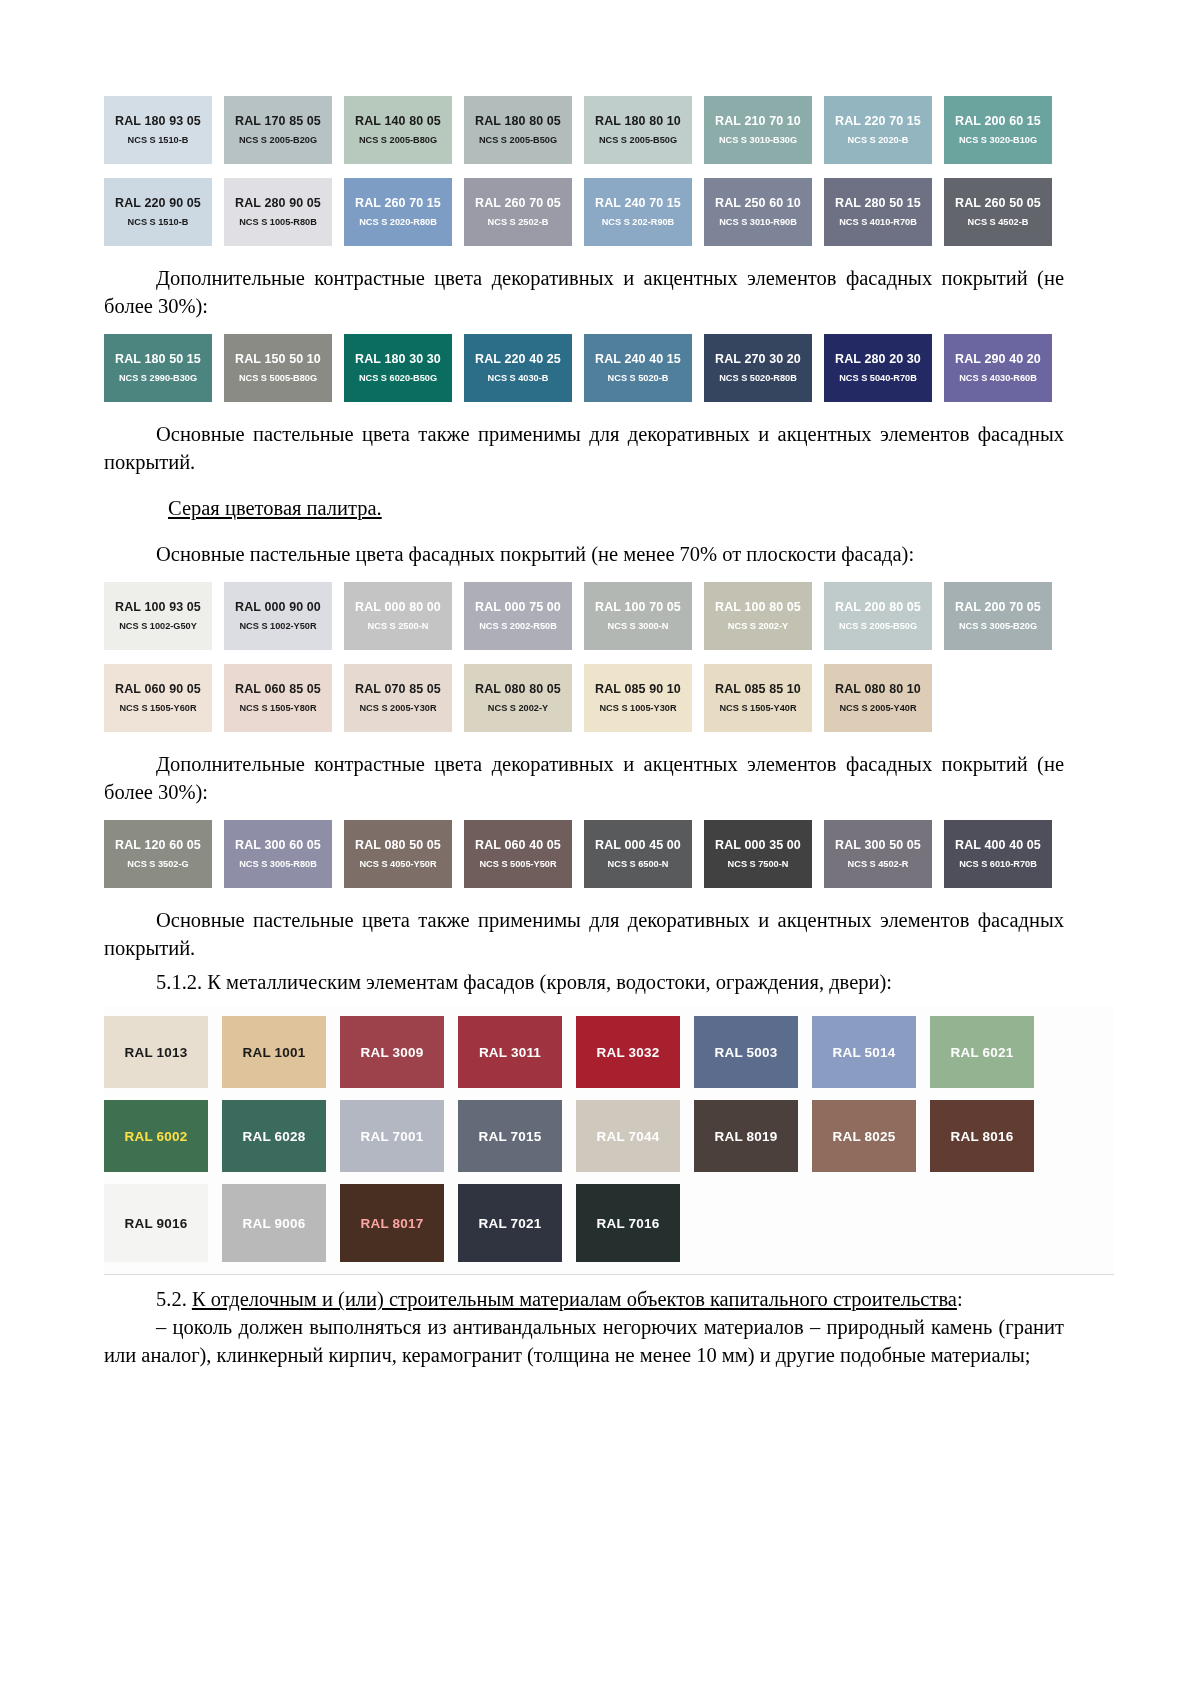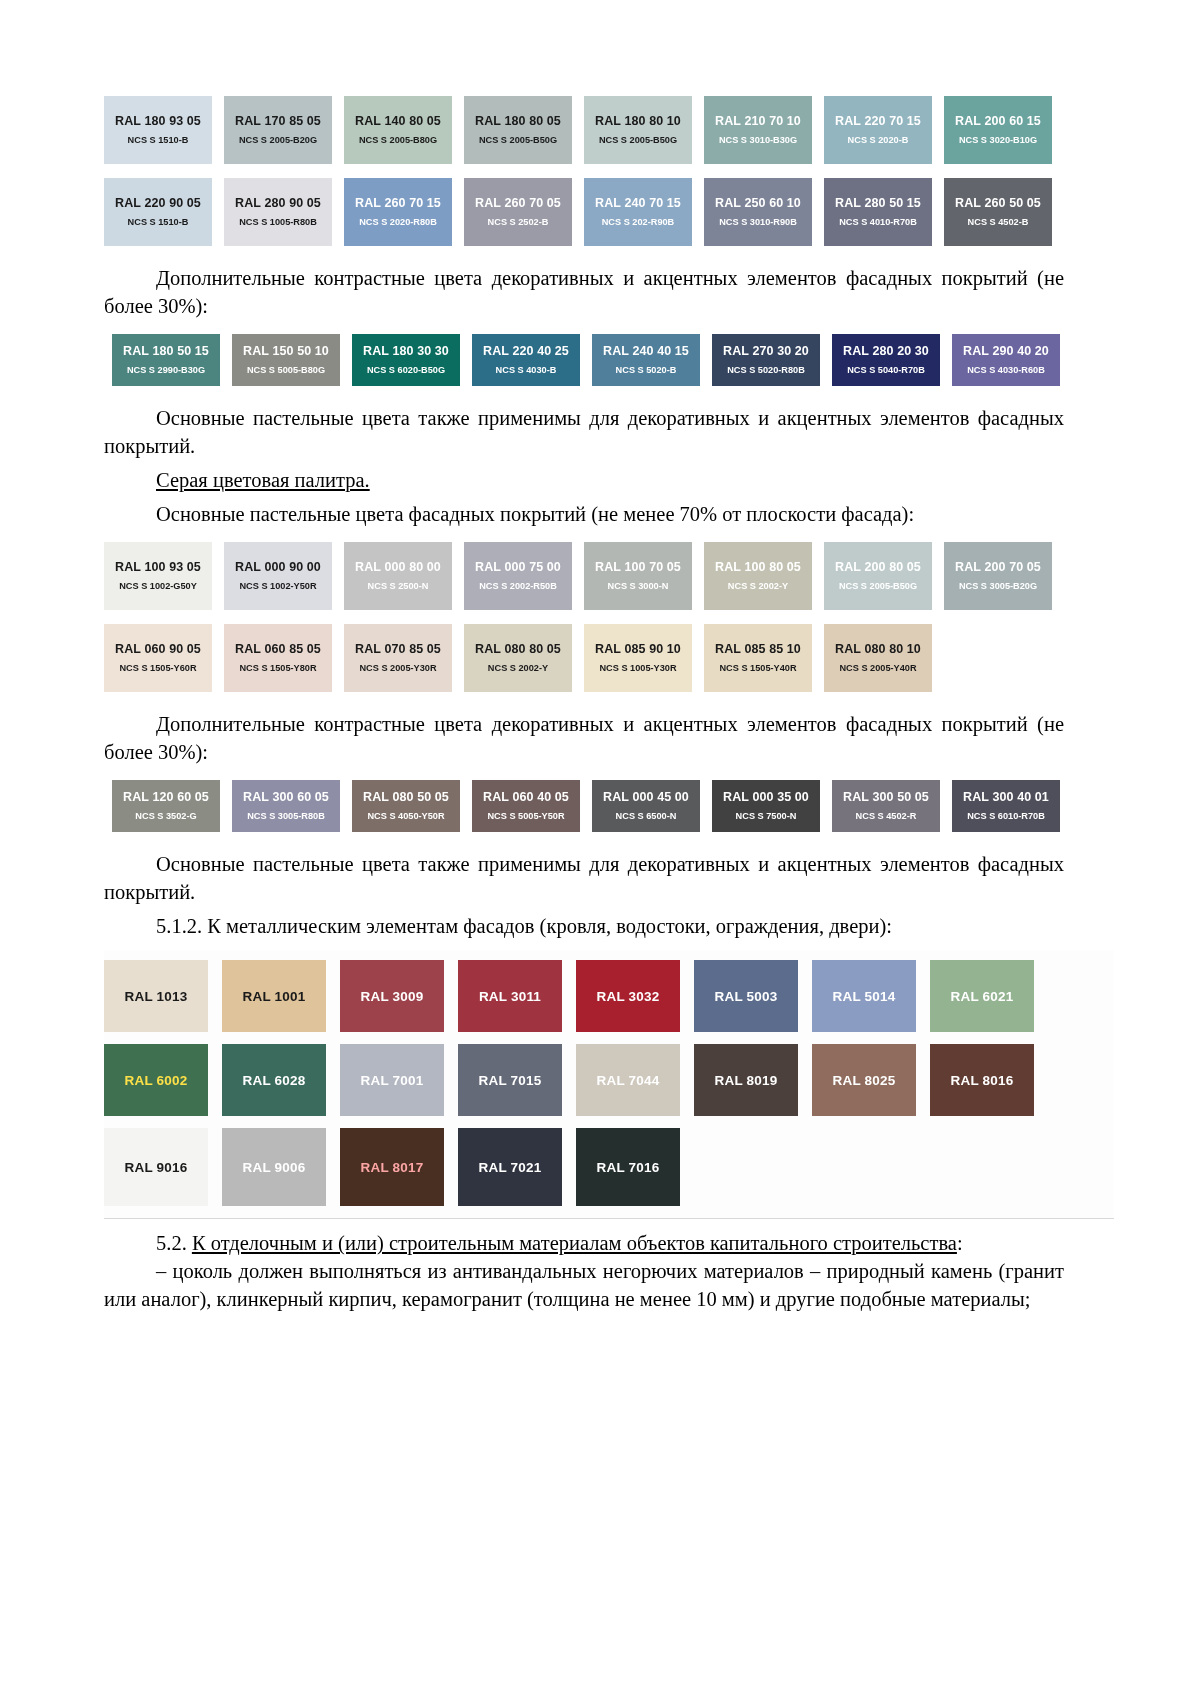--- a/index.html
+++ b/index.html
@@ -35,21 +35,21 @@
     font-size: 20.5px;
     line-height: 28px;
     text-align: justify;
     text-indent: 52px;
     font-family: "Liberation Serif", serif;
   }
   .underline-head {
     font-size: 20.5px;
     line-height: 28px;
     text-indent: 52px;
-    margin: 0;
+    margin: 12px;
   }
   .underline-head span.u {
     text-decoration: underline;
   }
   .spacer-6 { height: 6px; }
   .spacer-10 { height: 10px; }
   .spacer-14 { height: 14px; }
   .spacer-18 { height: 18px; }
 
   
@@ -86,22 +86,21 @@
   .swatch .ncs {
     font-size: 9.2px;
     font-weight: bold;
     margin-top: 7px;
     line-height: 11px;
     white-space: nowrap;
   }
 
   
   .swatch.contrast {
-    height: 52px;
-    margin-left: 8px;
+    height: 68px;
   }
 
   
   .ral-row {
     display: flex;
   }
   .ral-cell {
     width: 118px;
     box-sizing: border-box;
     border-radius: 28px;
@@ -463,21 +462,21 @@
             </div>
           </div>
           <div class="swatch-cell">
             <div class="swatch contrast" style="background: rgb(118, 115, 125); color: rgb(255, 255, 255);">
               <div class="ral">RAL 300 50 05</div>
               <div class="ncs">NCS S 4502-R</div>
             </div>
           </div>
           <div class="swatch-cell">
             <div class="swatch contrast" style="background: rgb(79, 79, 92); color: rgb(255, 255, 255);">
-              <div class="ral">RAL 300 40 01</div>
+              <div class="ral">RAL 400 40 05</div>
               <div class="ncs">NCS S 6010-R70B</div>
             </div>
           </div>
         </div>
     </div>
 
     <div class="spacer-18"></div>
 
     <p class="para">Основные пастельные цвета также применимы для декоративных и акцентных элементов фасадных покрытий.</p>
 

